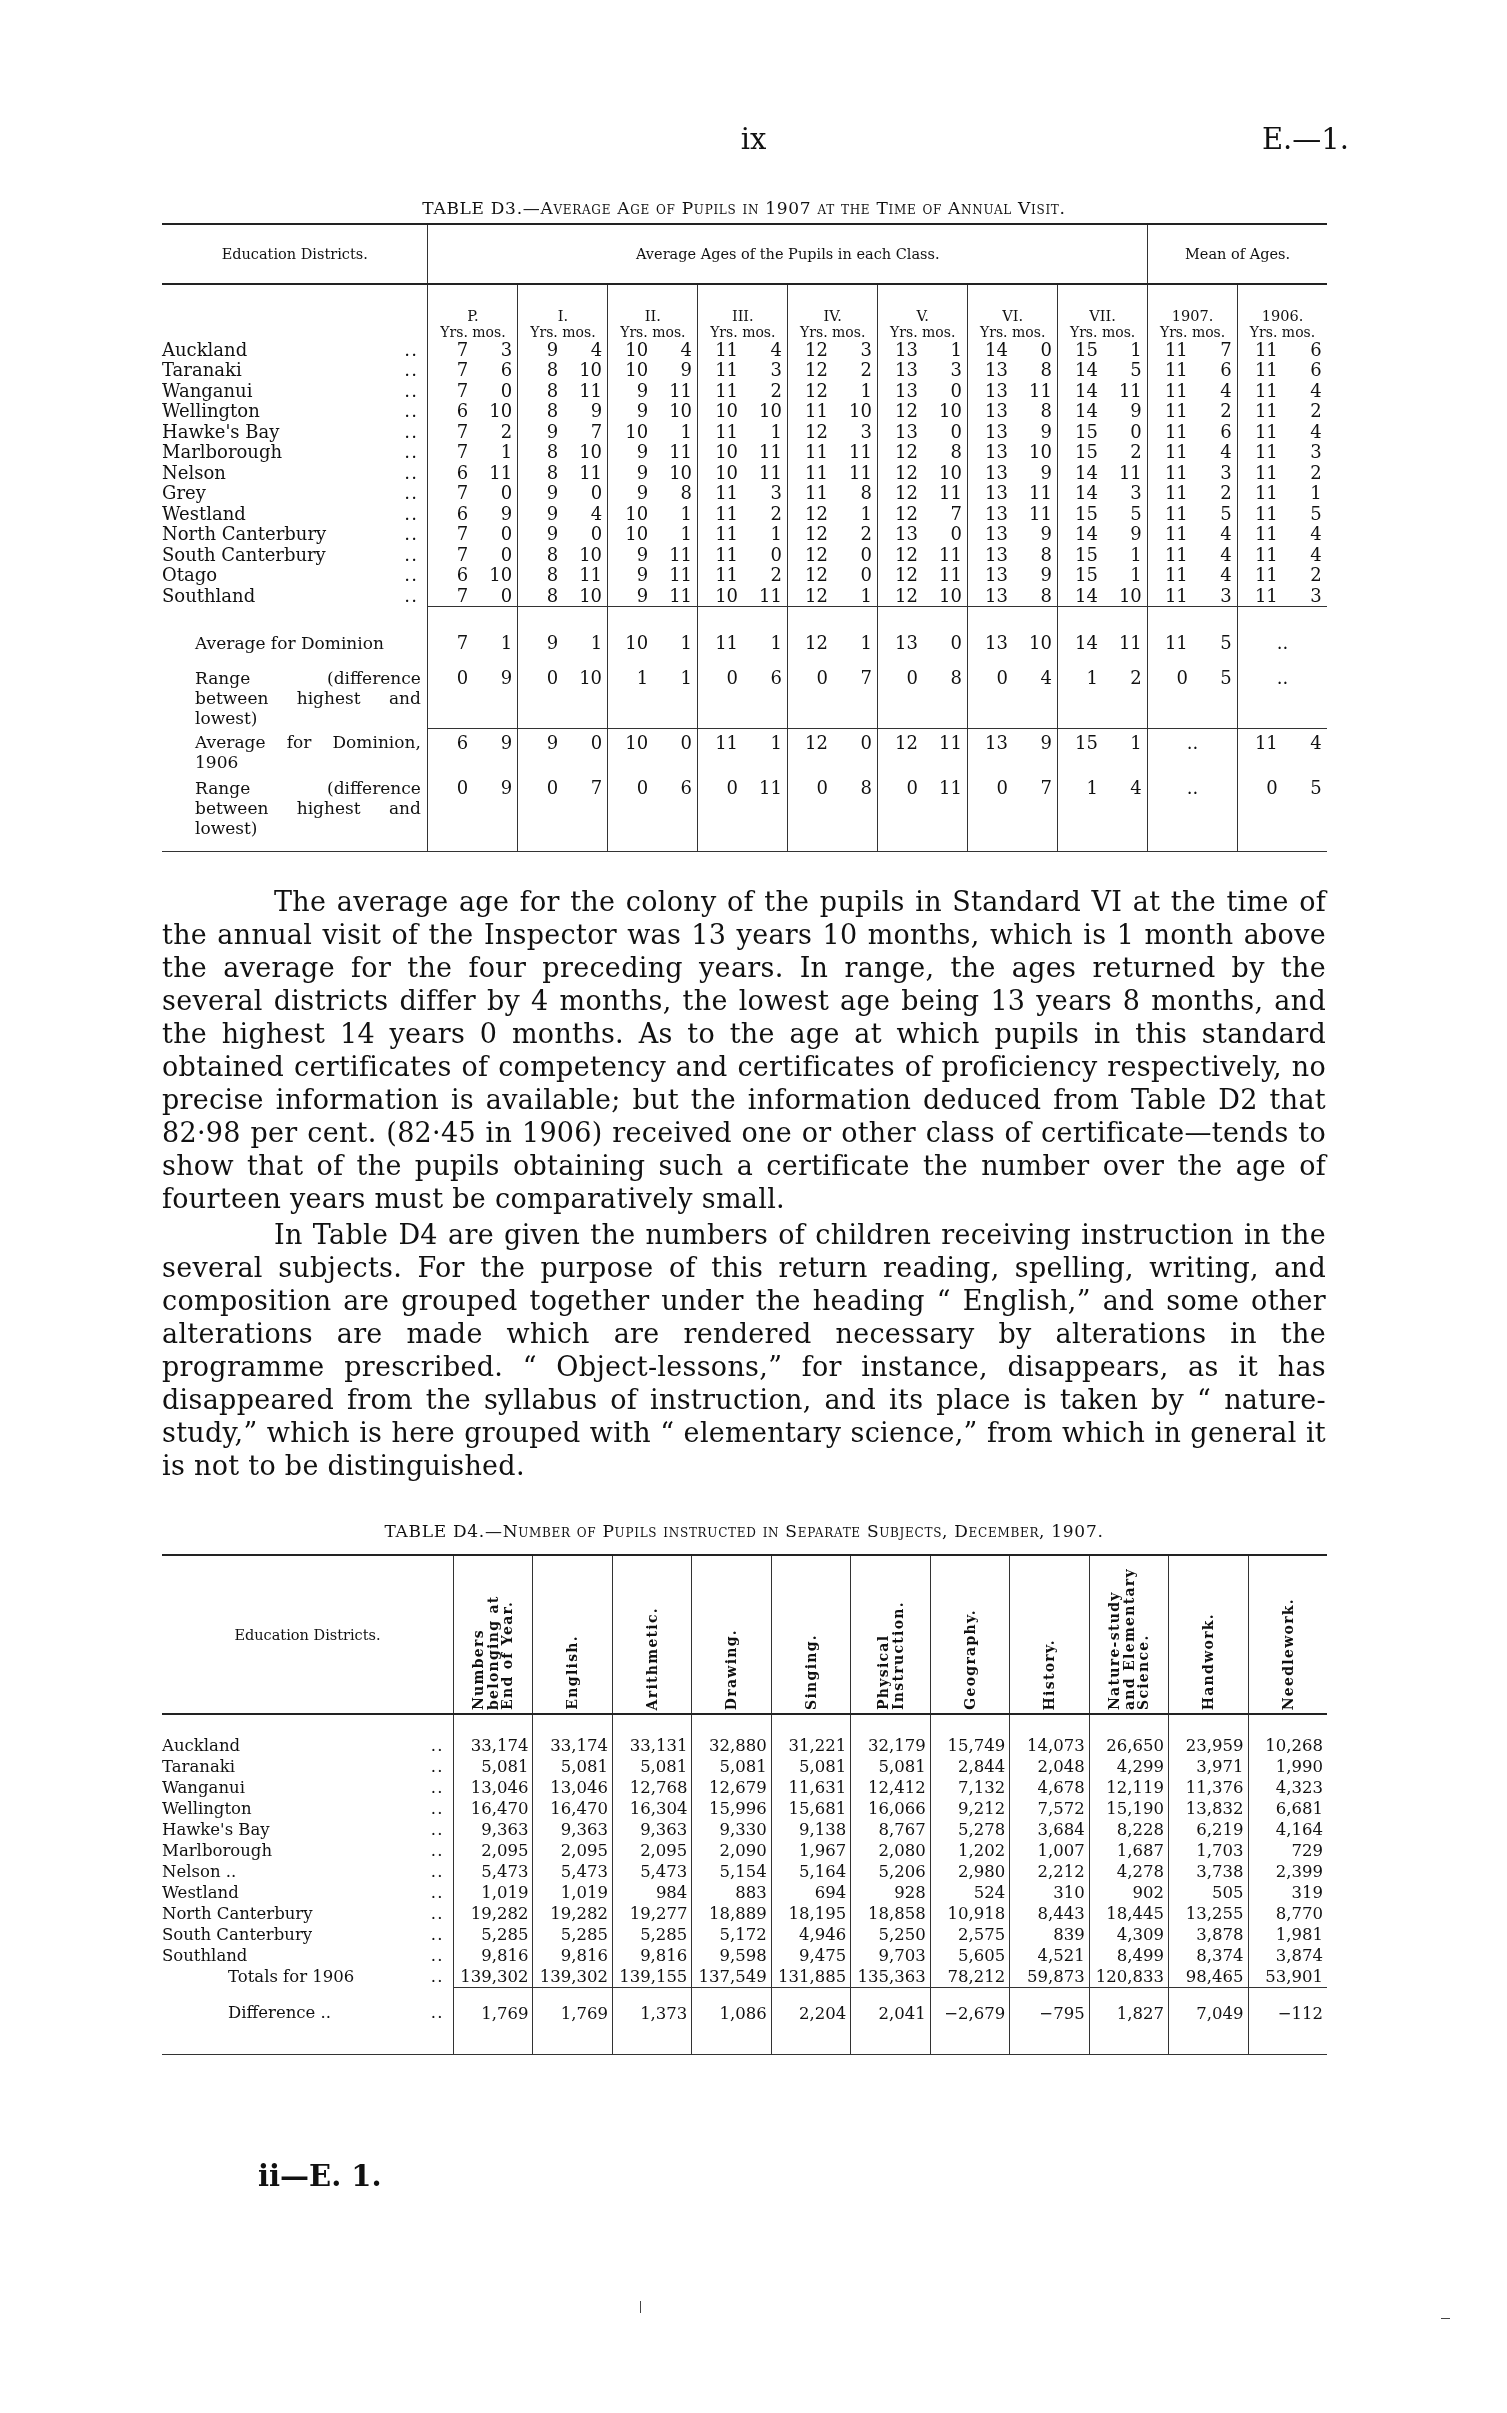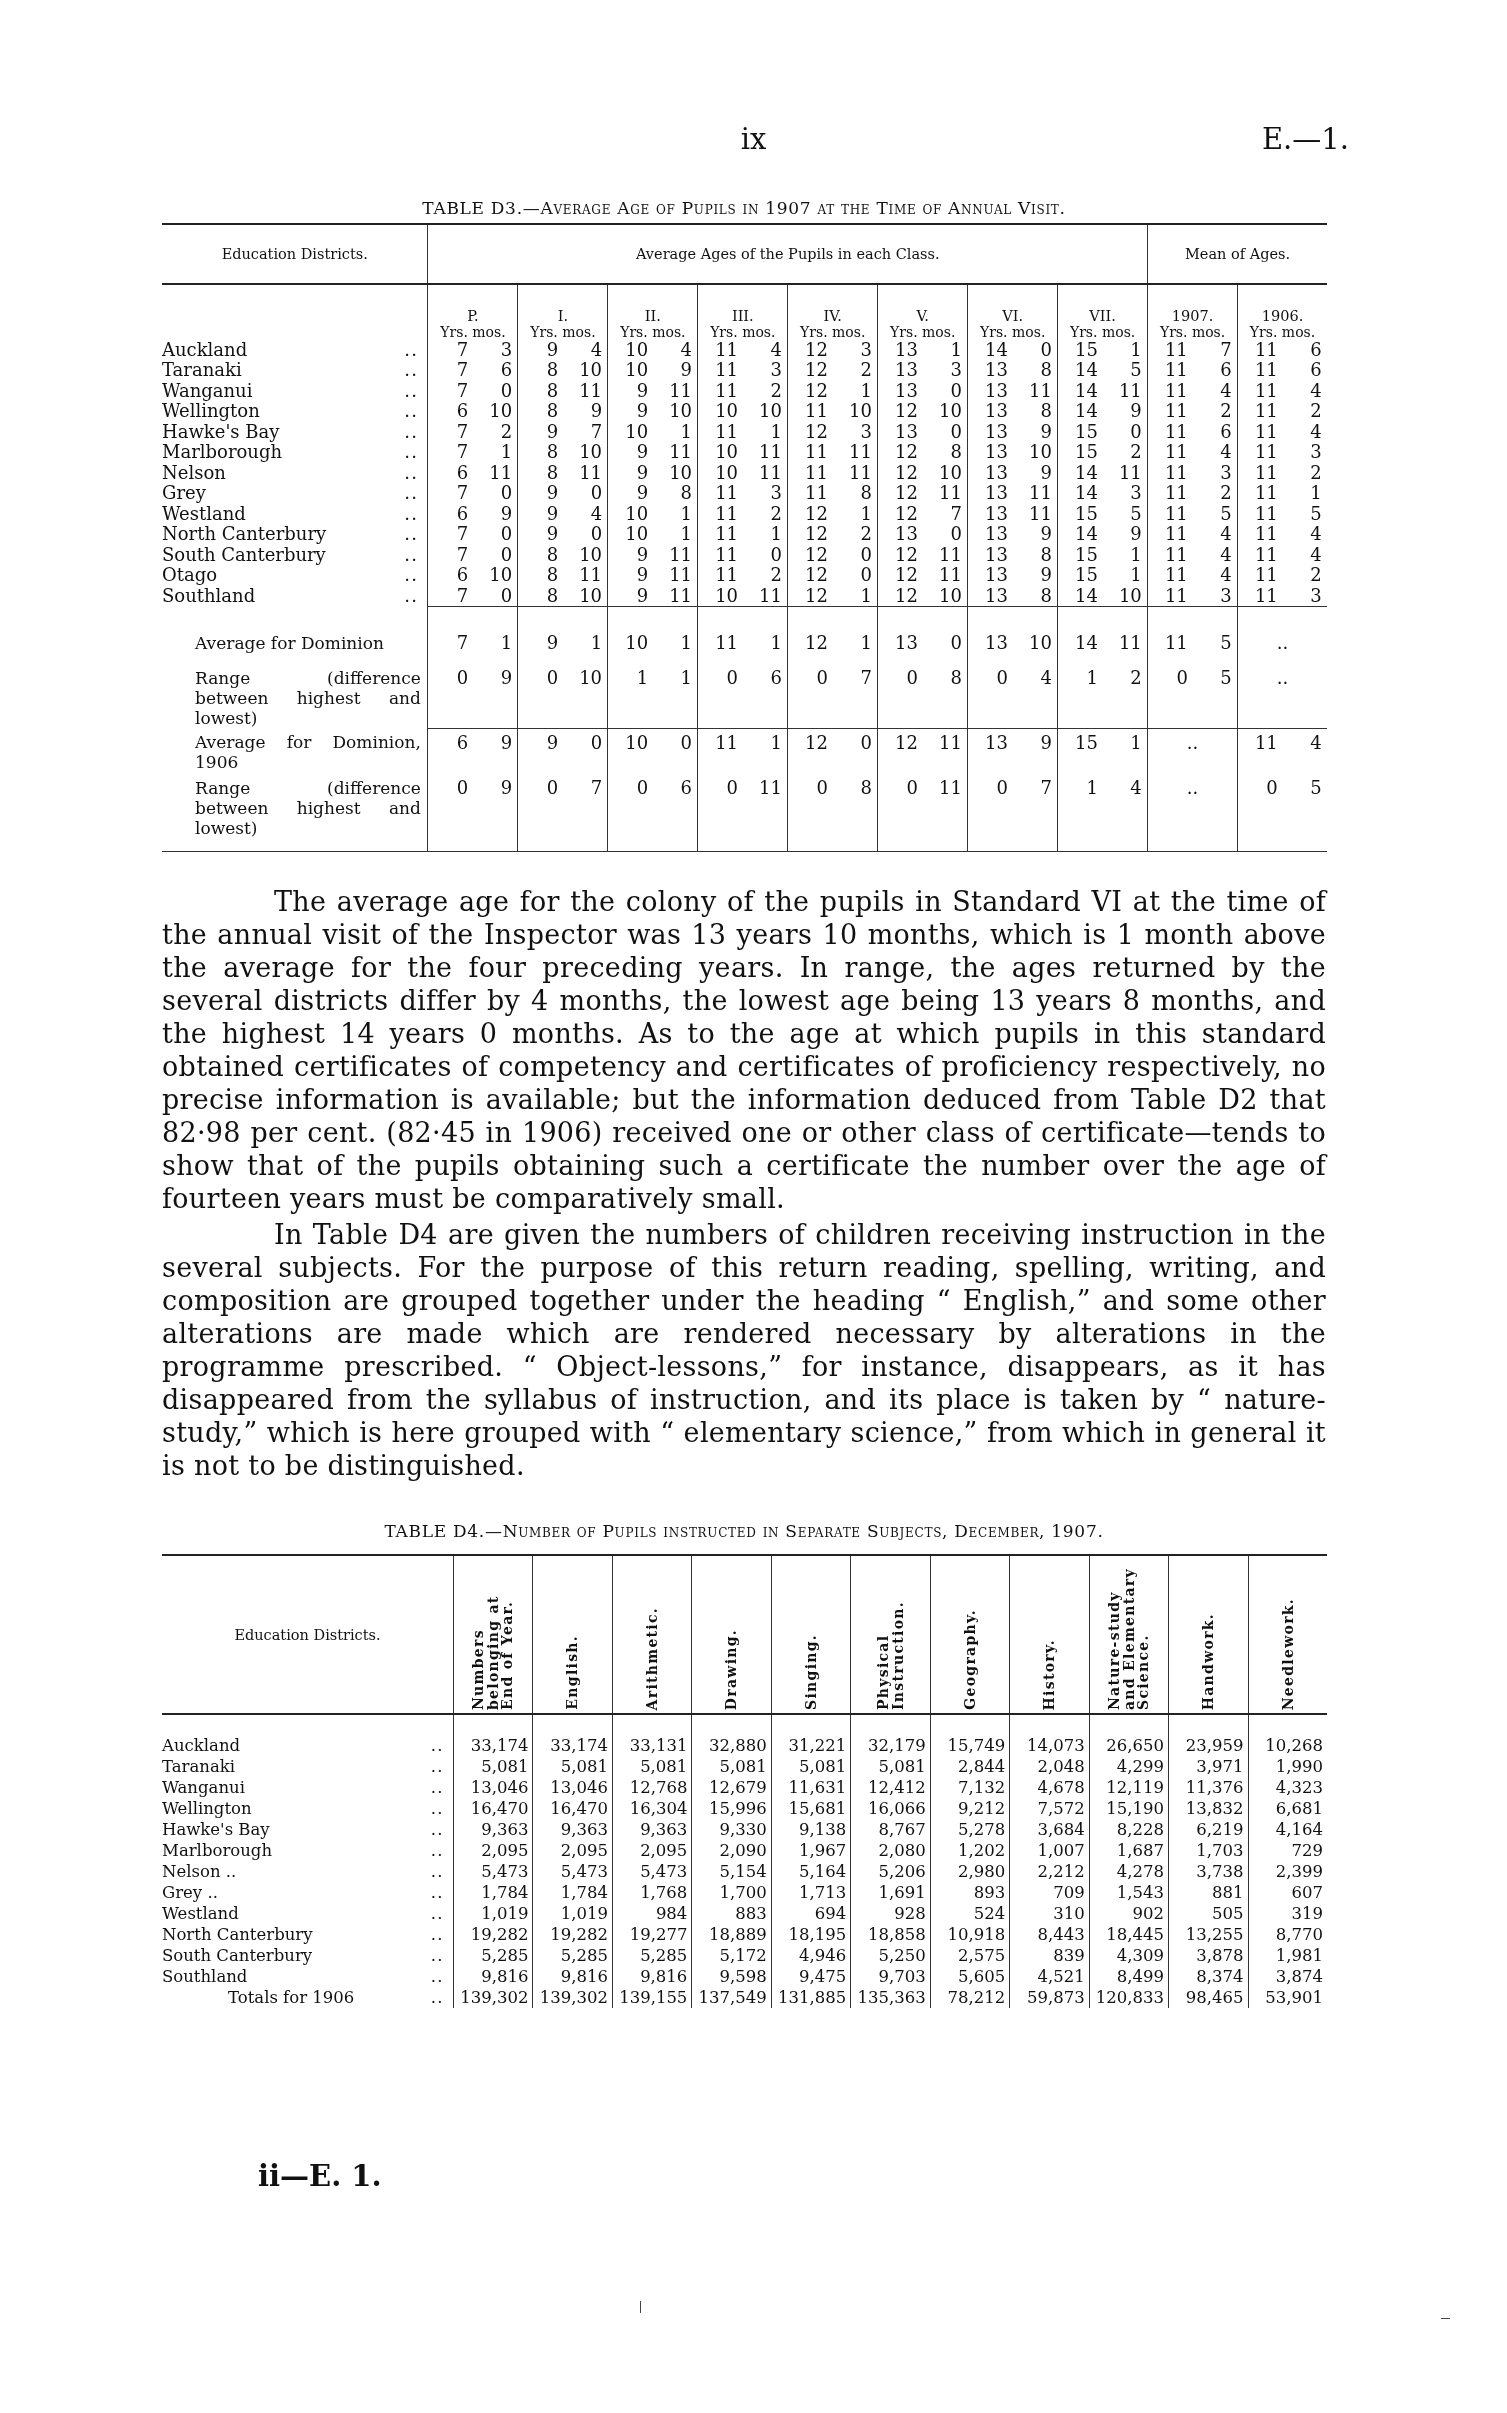--- a/index.html
+++ b/index.html
@@ -655,34 +655,20 @@
         <td class="vl c">5,154</td>
         <td class="vl c">5,164</td>
         <td class="vl c">5,206</td>
         <td class="vl c">2,980</td>
         <td class="vl c">2,212</td>
         <td class="vl c">4,278</td>
         <td class="vl c">3,738</td>
         <td class="vl c">2,399</td>
       </tr>
       <tr class="">
-        <td class="dist" style="position: relative;"><span>Grey   ..</span><span class="dots" style="position: absolute; right: 9.3px;">..</span></td>
-        <td class="vl c">1,784</td>
-        <td class="vl c">1,784</td>
-        <td class="vl c">1,768</td>
-        <td class="vl c">1,700</td>
-        <td class="vl c">1,713</td>
-        <td class="vl c">1,691</td>
-        <td class="vl c">893</td>
-        <td class="vl c">709</td>
-        <td class="vl c">1,543</td>
-        <td class="vl c">881</td>
-        <td class="vl c">607</td>
-      </tr>
-      <tr class="">
         <td class="dist" style="position: relative;"><span>Westland</span><span class="dots" style="position: absolute; right: 9.3px;">..</span></td>
         <td class="vl c">1,019</td>
         <td class="vl c">1,019</td>
         <td class="vl c">984</td>
         <td class="vl c">883</td>
         <td class="vl c">694</td>
         <td class="vl c">928</td>
         <td class="vl c">524</td>
         <td class="vl c">310</td>
         <td class="vl c">902</td>
@@ -738,20 +724,34 @@
         <td class="vl c">139,155</td>
         <td class="vl c">137,549</td>
         <td class="vl c">131,885</td>
         <td class="vl c">135,363</td>
         <td class="vl c">78,212</td>
         <td class="vl c">59,873</td>
         <td class="vl c">120,833</td>
         <td class="vl c">98,465</td>
         <td class="vl c">53,901</td>
       </tr>
+      <tr class="diff">
+        <td class="dist" style="position: relative;"><span style="padding-left: 66px;">Difference  ..</span><span class="dots" style="position: absolute; right: 9.3px;">..</span></td>
+        <td class="vl c">1,769</td>
+        <td class="vl c">1,769</td>
+        <td class="vl c">1,373</td>
+        <td class="vl c">1,086</td>
+        <td class="vl c">2,204</td>
+        <td class="vl c">2,041</td>
+        <td class="vl c">−2,679</td>
+        <td class="vl c">−795</td>
+        <td class="vl c">1,827</td>
+        <td class="vl c">7,049</td>
+        <td class="vl c">−112</td>
+      </tr>
     </tbody>
 </table>
 
 <div class="abs footer">ii—E. 1.</div>
 
 <div class="mark" style="left:640px; top:2301px; width:1.3px; height:12px;"></div>
 <div class="mark" style="left:1441px; top:2318px; width:9.3px; height:1.3px;"></div>
 
 
 </body></html>

